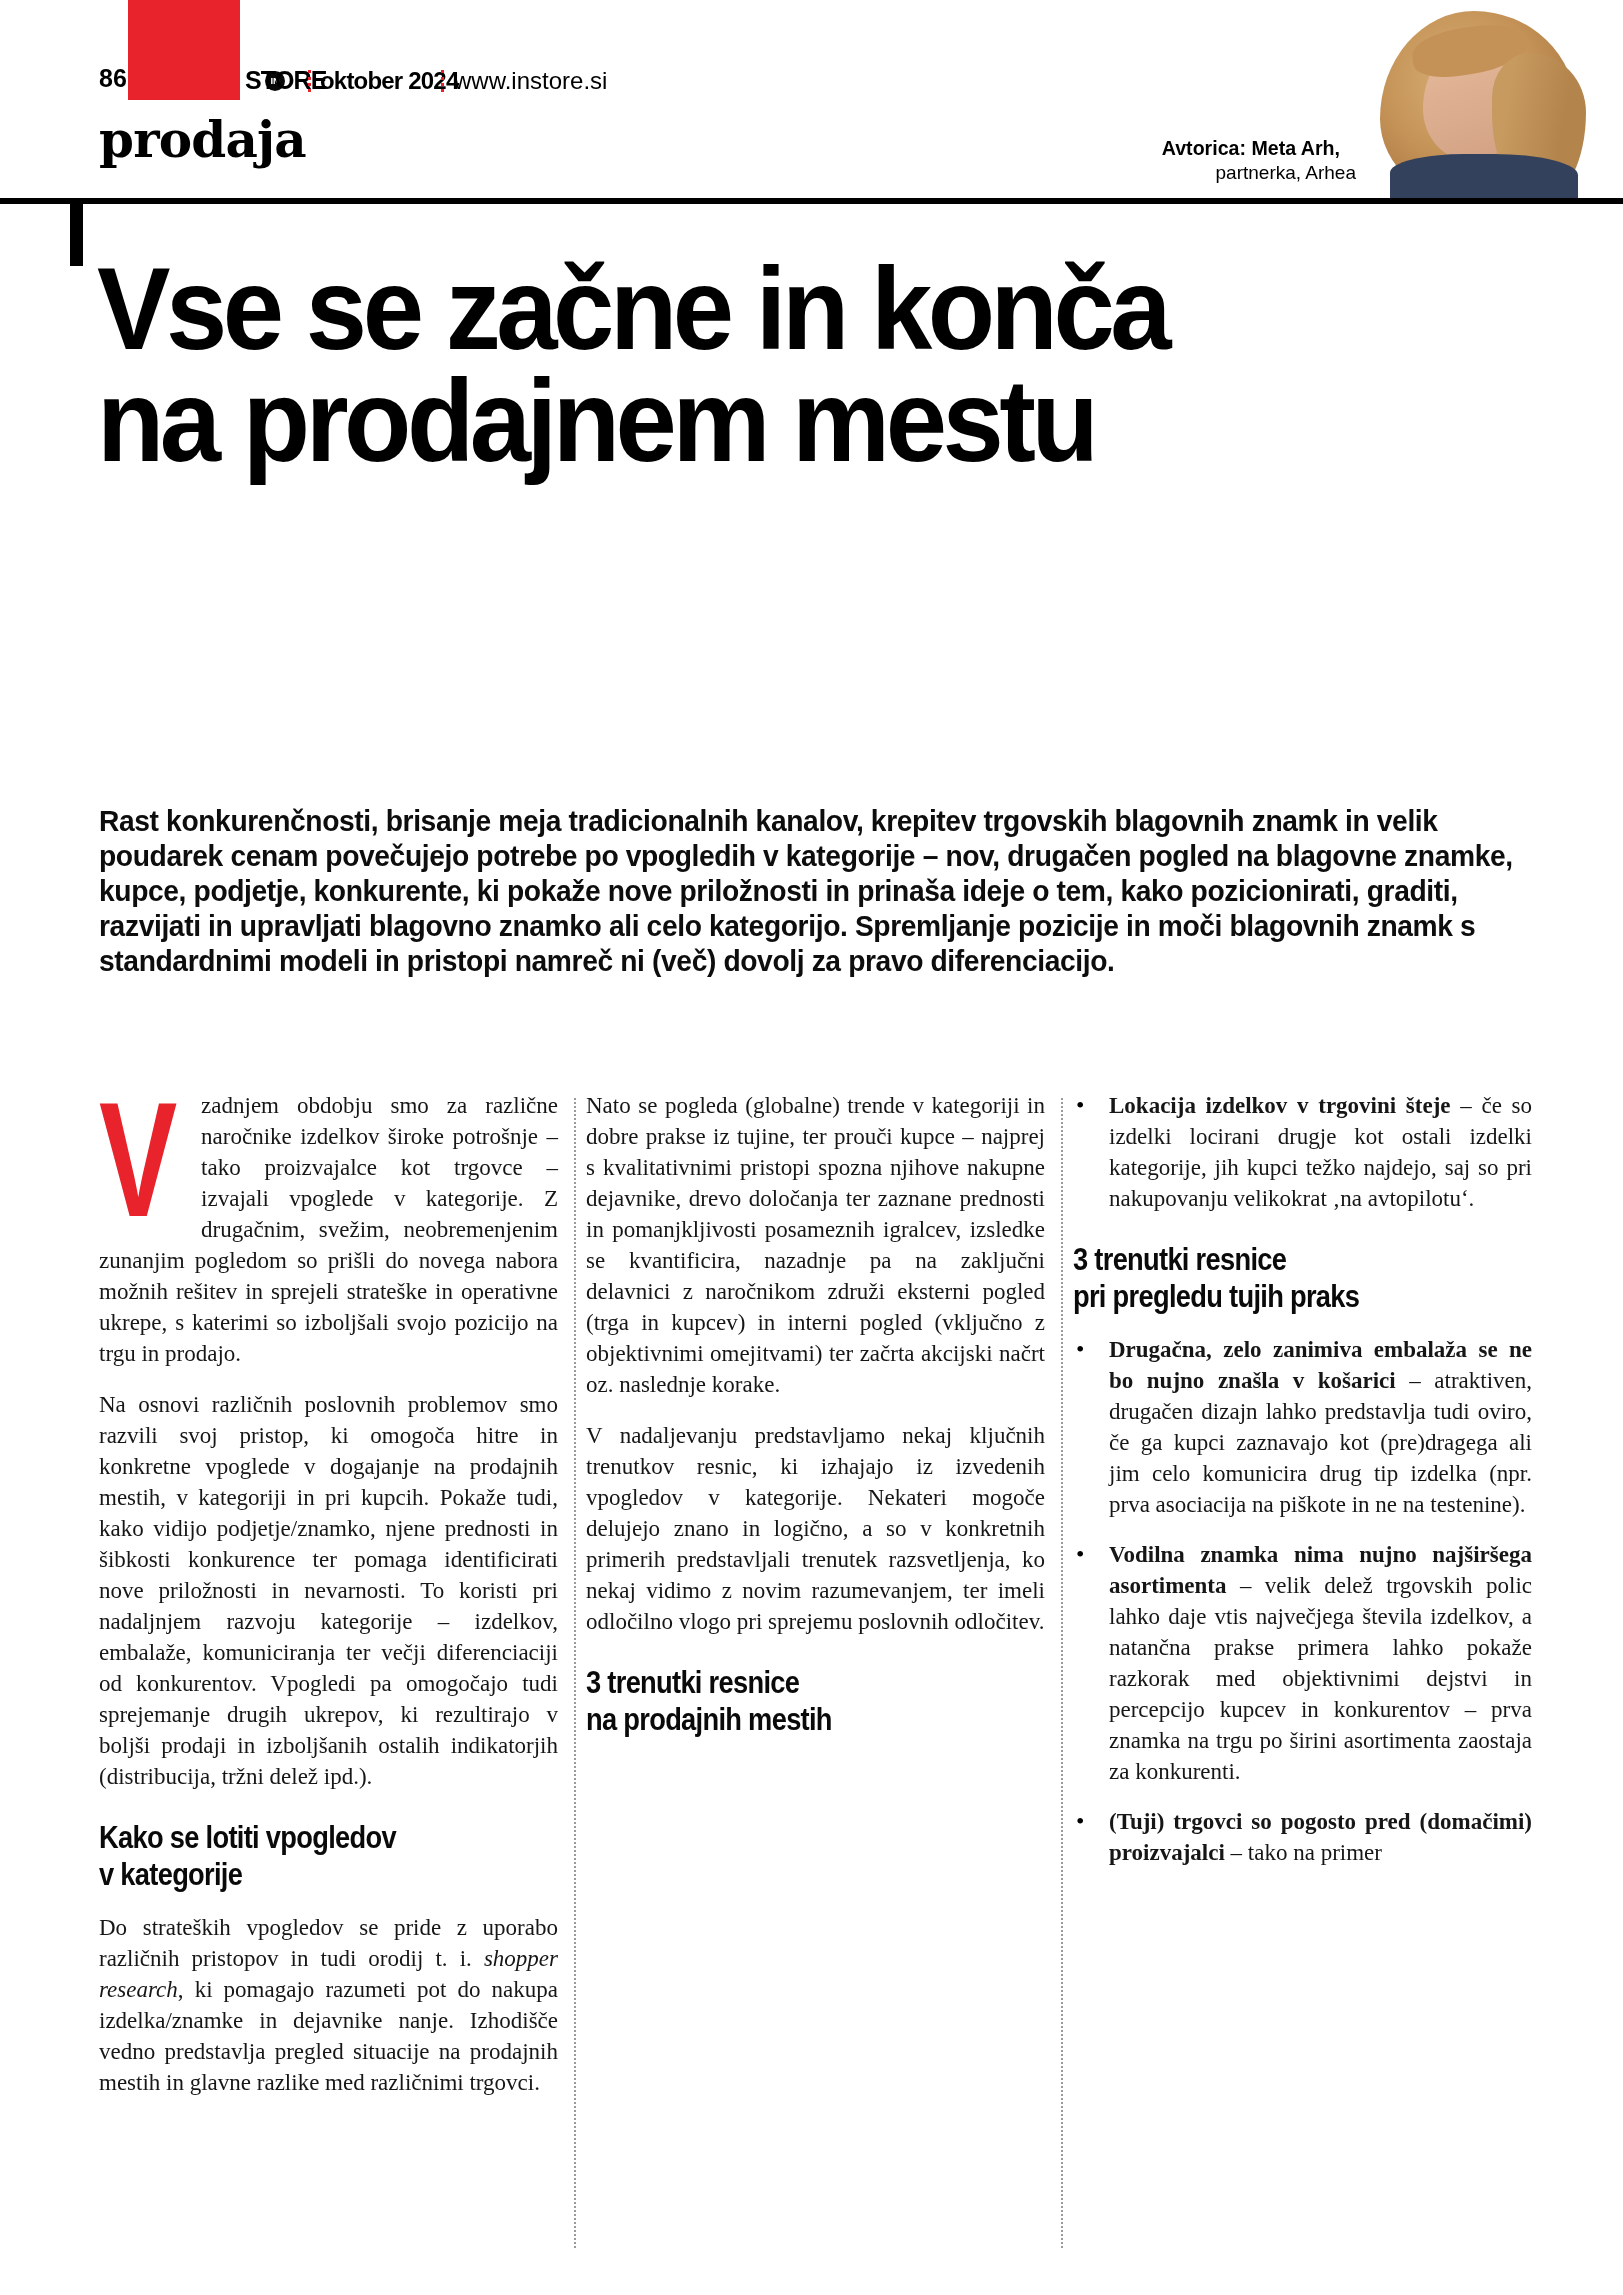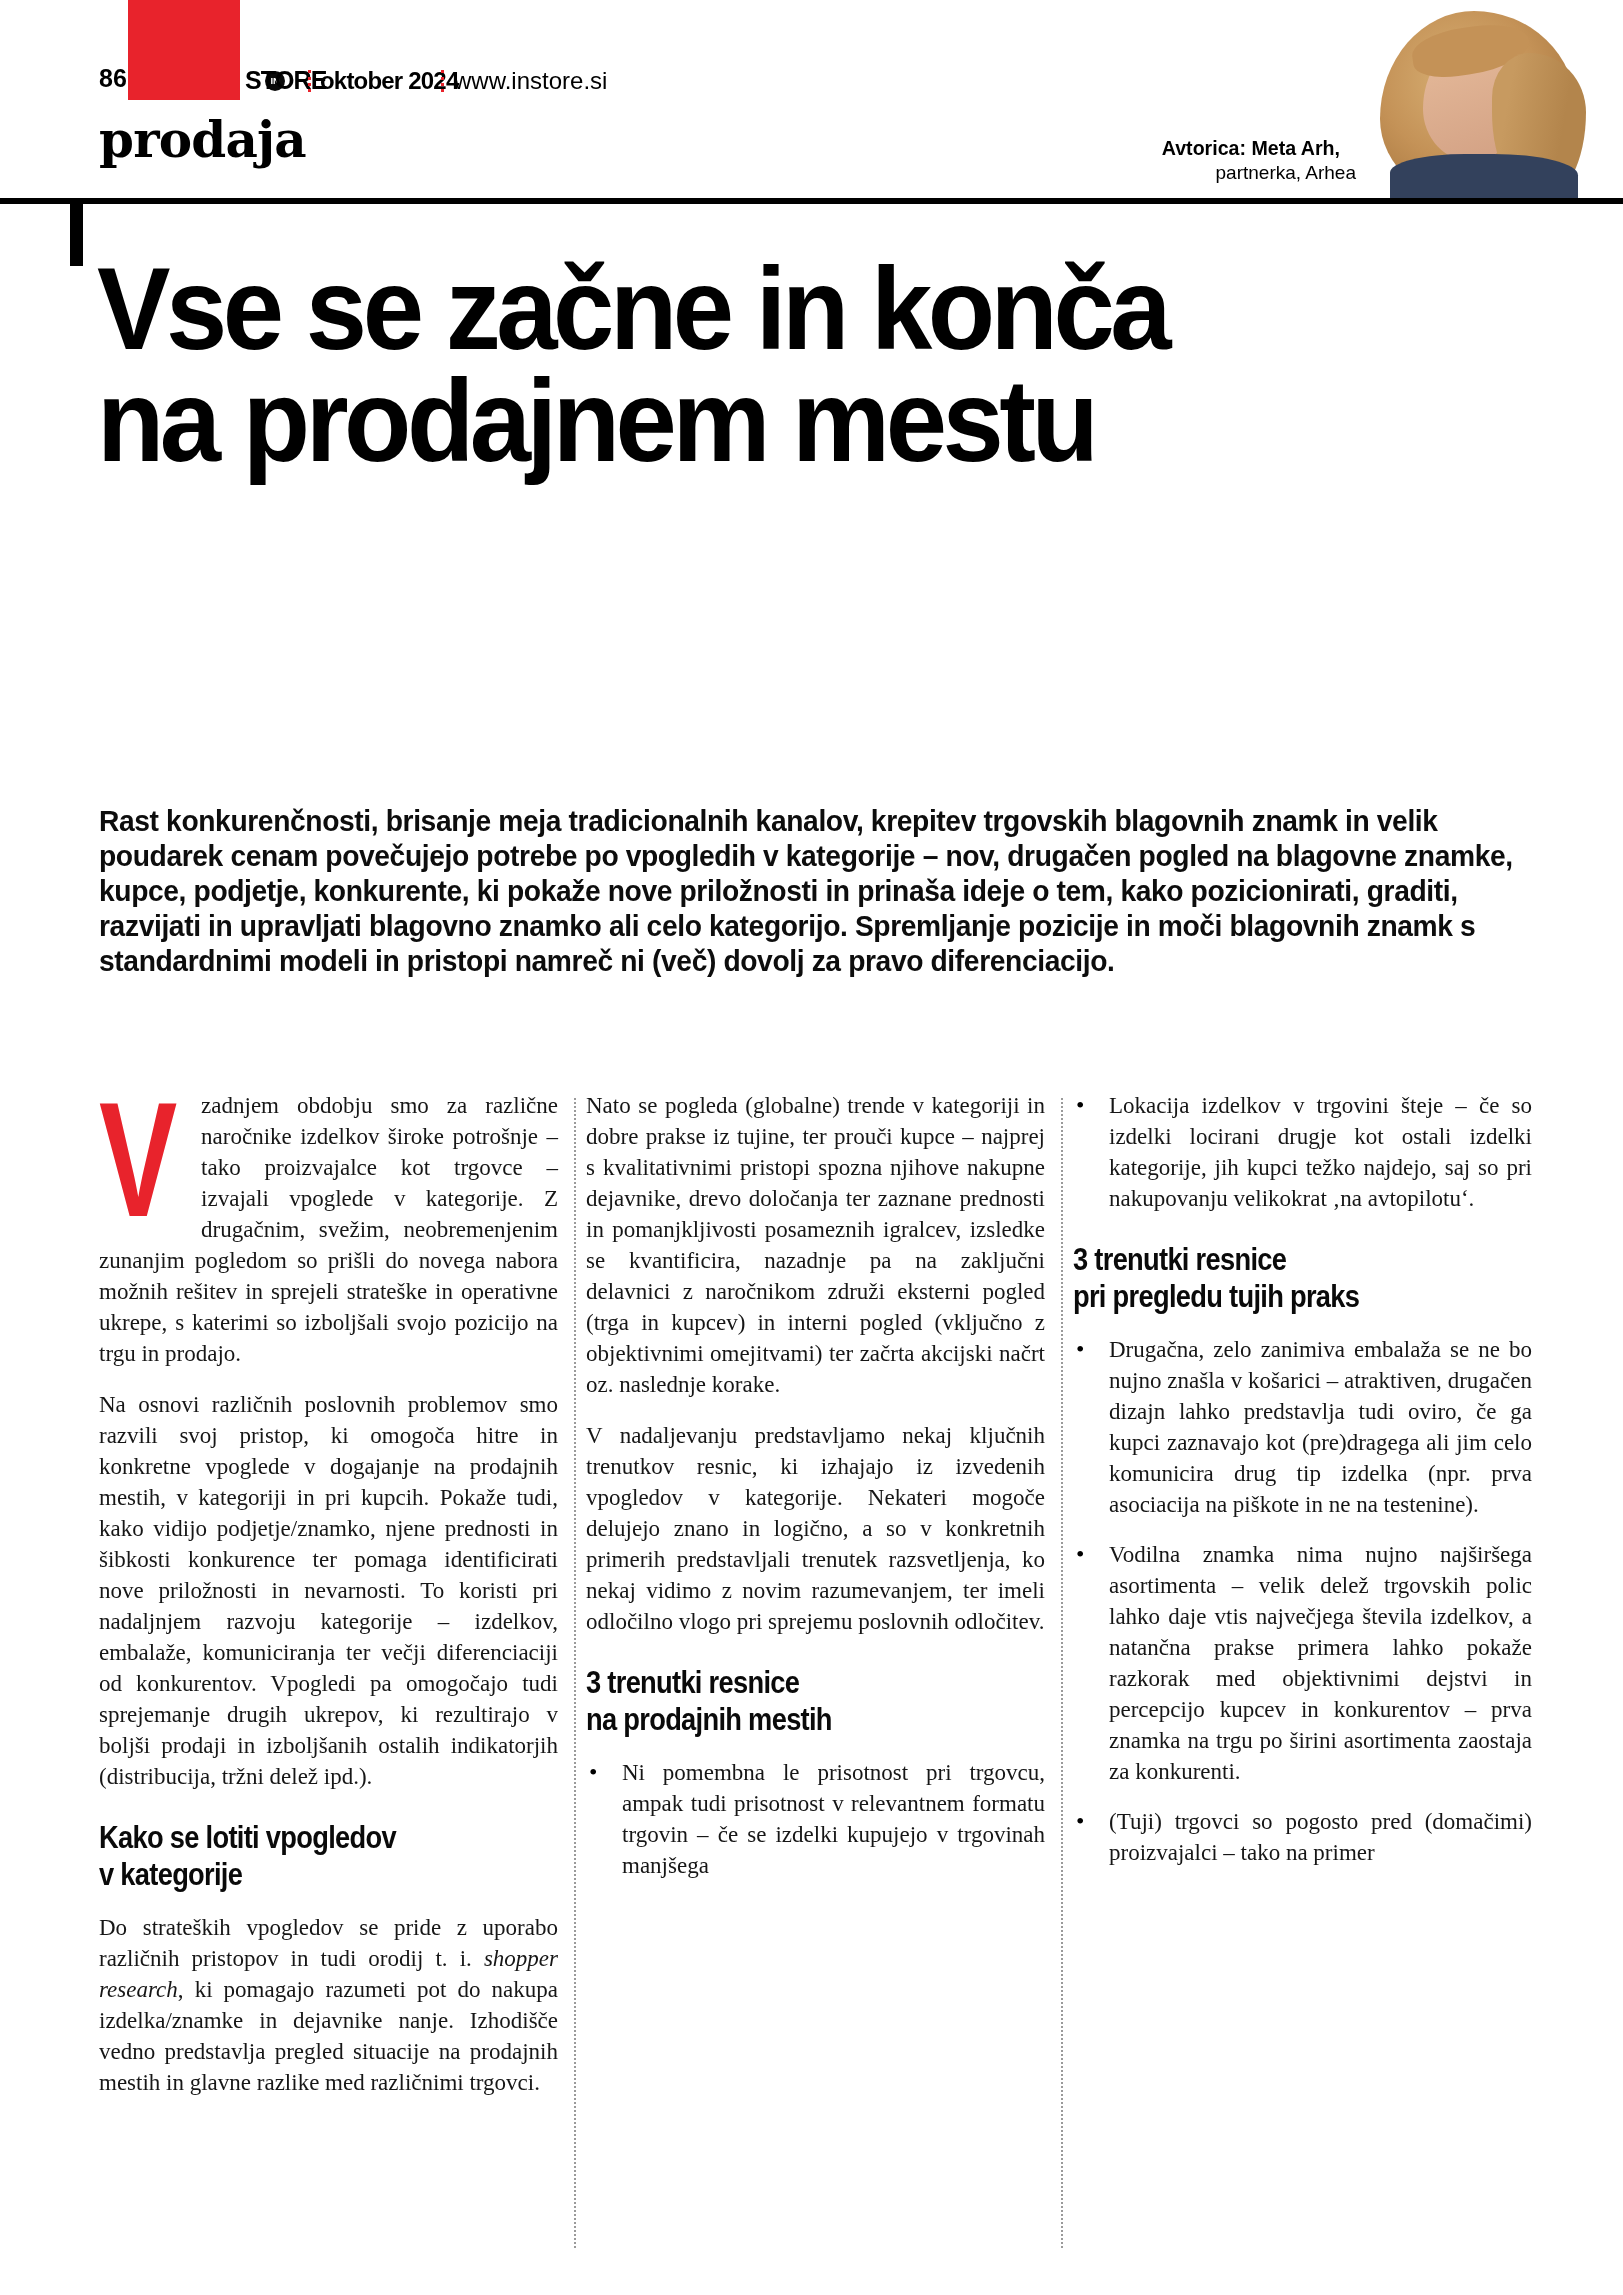--- a/index.html
+++ b/index.html
@@ -64,21 +64,21 @@
   .col p{margin:0 0 20.4px 0;}
   .dropcap{float:left;width:99px;height:127px;margin:6.3px 3.1px 3.1px 0;
            font:bold 163px/127px "Liberation Sans",sans-serif;color:#e8232c;
            transform:scaleX(0.72);transform-origin:left top;}
   .col-heading{font:bold 31px/37px "Liberation Sans",sans-serif;color:#0a0a0a;letter-spacing:-0.8px;
                transform:scaleX(0.88);transform-origin:left top;white-space:nowrap;
                margin:27px 0 19px 0;text-align:left;}
   .col-heading span{display:block;}
   .bullet{position:relative;padding-left:36px;margin:0 0 19px 0;}
   .bullet::before{content:"\2022";position:absolute;left:3.1px;top:0;font-size:24px;color:#000;}
-  .bullet b, .bullet .lead-b{font-weight:normal;}
+  .bullet b, .bullet .lead-b{font-weight:bold;}
   .cont{padding-left:36px;}
   .it{font-style:italic;}
 </style>
 </head>
 <body>
 
 <div class="page">
 
   <div class="pagenum">86</div>
   <div class="red-square"></div>
@@ -127,23 +127,20 @@
     </p>
   </div>
 
   <div class="col col2">
     <p>Nato se pogleda (globalne) trende v kategoriji in dobre prakse iz tujine, ter prouči kupce – najprej s kvalitativnimi pristopi spozna njihove nakupne dejavnike, drevo določanja ter zaznane prednosti in pomanjkljivosti posameznih igralcev, izsledke se kvantificira, nazadnje pa na zaključni delavnici z naročnikom združi eksterni pogled (trga in kupcev) in interni pogled (vključno z objektivnimi omejitvami) ter začrta akcijski načrt oz. naslednje korake.</p>
     <p>V nadaljevanju predstavljamo nekaj ključnih trenutkov resnic, ki izhajajo iz izvedenih vpogledov v kategorije. Nekateri mogoče delujejo znano in logično, a so v konkretnih primerih predstavljali trenutek razsvetljenja, ko nekaj vidimo z novim razumevanjem, ter imeli odločilno vlogo pri sprejemu poslovnih odločitev.</p>
     <div class="col-heading">
       <span>3 trenutki resnice</span>
       <span>na prodajnih mestih</span>
     </div>
-    <div class="bullet">
-      <span class="lead-b">Ni pomembna le prisotnost pri trgovcu, ampak tudi prisotnost v relevantnem formatu trgovin</span><span> – če se izdelki kupujejo v trgovinah manjšega</span>
-    </div>
   </div>
 
   <div class="col col3">
     <div class="bullet">
       <span class="lead-b">Lokacija izdelkov v trgovini šteje</span><span> – če so izdelki locirani drugje kot ostali izdelki kategorije, jih kupci težko najdejo, saj so pri nakupovanju velikokrat ‚na avtopilotu‘.</span>
     </div>
     <div class="col-heading">
       <span>3 trenutki resnice</span>
       <span>pri pregledu tujih praks</span>
     </div>

